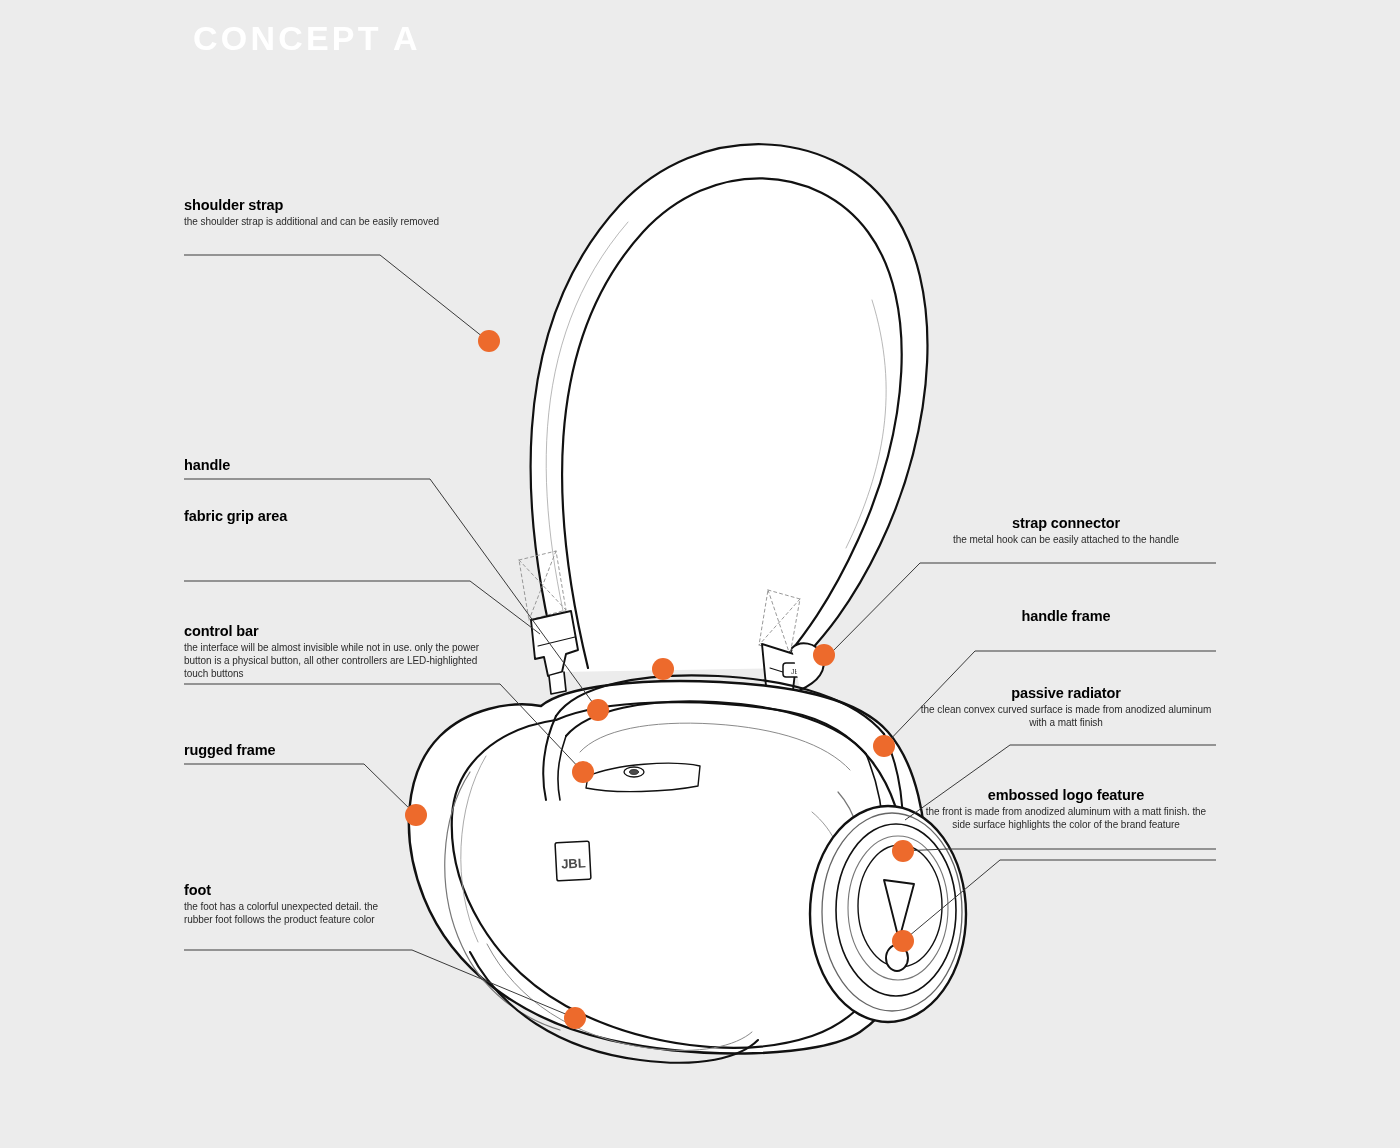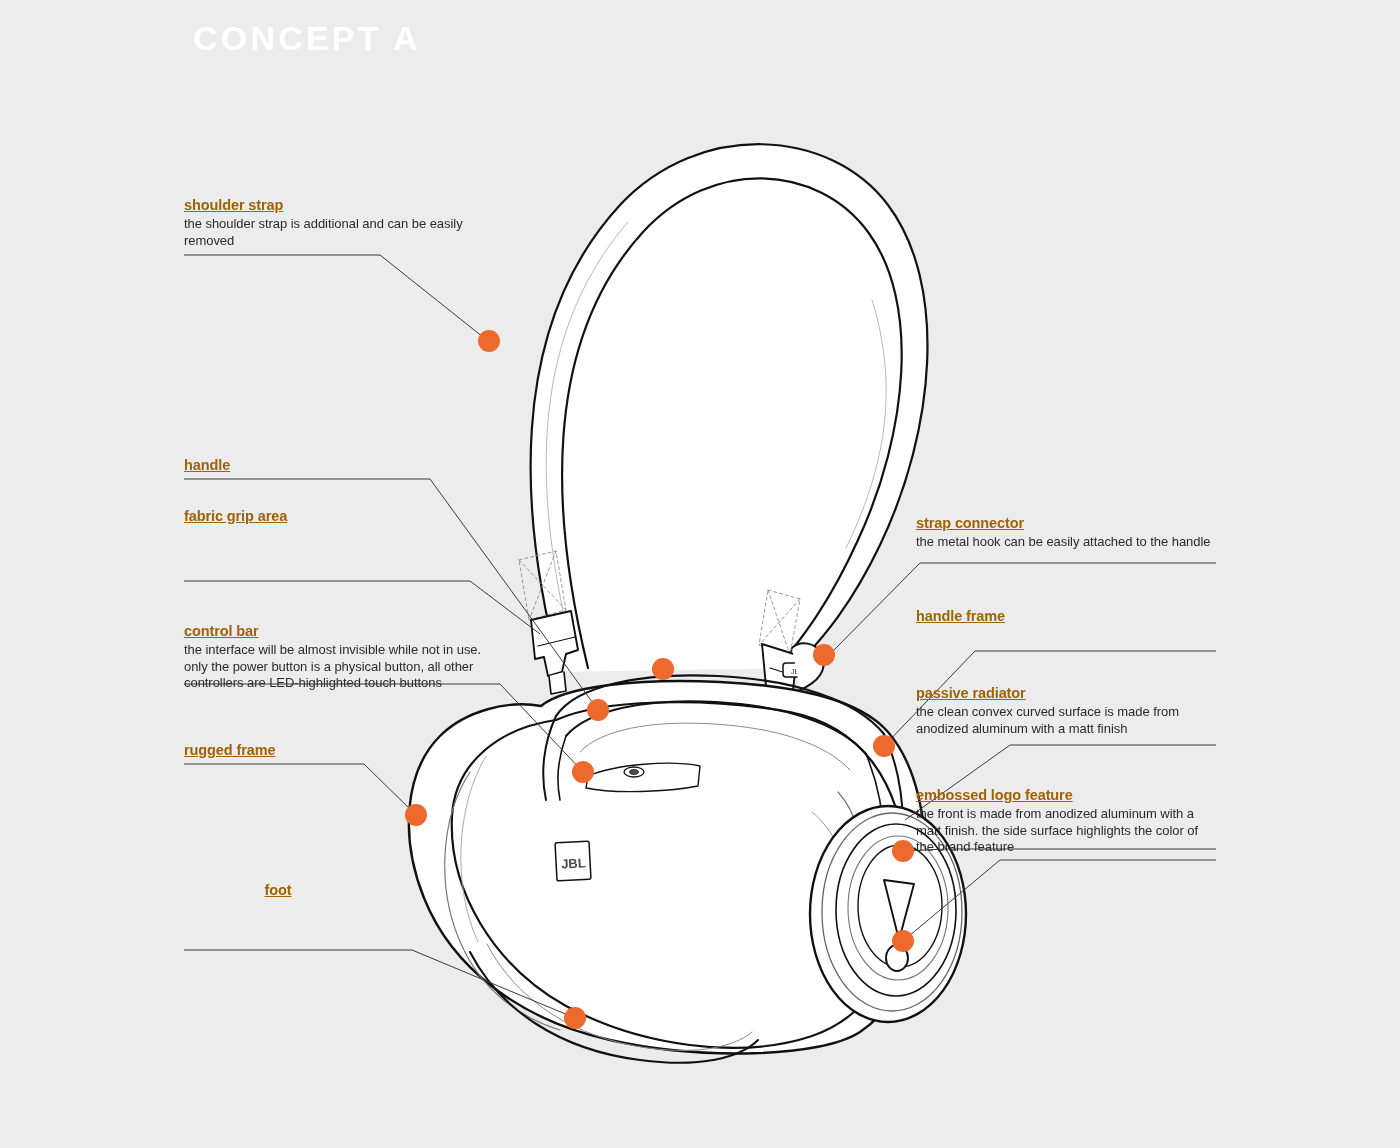--- a/index.html
+++ b/index.html
@@ -25,32 +25,31 @@
     color: #ffffff;
     font-family: "Liberation Sans", sans-serif;
     line-height: 1;
     user-select: none;
   }
   .ann {
     position: absolute;
     width: 300px;
   }
   .ann.left  { text-align: left; }
-  .ann.right { text-align: left; }
+  .ann.right { text-align: center; }
   .ann-title {
     font-size: 14.5px;
     font-weight: bold;
-    color: #a16207;
+    color: #000000;
     line-height: 1.32;
     margin: 0 0 1px 0;
     letter-spacing: -0.1px;
-    text-decoration: underline;
   }
   .ann-body {
-    font-size: 13px;
+    font-size: 10px;
     font-weight: normal;
     color: #2b2b2b;
     line-height: 1.275;
     margin: 0;
     letter-spacing: -0.05px;
   }
   #art, #leaders, #dots {
     position: absolute;
     left: 0; top: 0;
     width: 1400px;
@@ -210,22 +209,23 @@
 
   <div class="ann left" style="left:184px; top:622px; width:320px;">
     <p class="ann-title">control bar</p>
     <p class="ann-body">the interface will be almost invisible while not in use. only the power button is a physical button, all other controllers are LED-highlighted touch buttons</p>
   </div>
 
   <div class="ann left" style="left:184px; top:741px;">
     <p class="ann-title">rugged frame</p>
   </div>
 
-  <div class="ann left" style="left:168px; top:881px; width:220px;text-align:center;">
+  <div class="ann left" style="left:184px; top:881px; width:220px;">
     <p class="ann-title">foot</p>
+    <p class="ann-body">the foot has a colorful unexpected detail. the rubber foot follows the product feature color</p>
   </div>
 
   <div class="ann right" style="left:916px; top:514px;">
     <p class="ann-title">strap connector</p>
     <p class="ann-body">the metal hook can be easily attached to the handle</p>
   </div>
 
   <div class="ann right" style="left:916px; top:607px;">
     <p class="ann-title">handle frame</p>
   </div>

